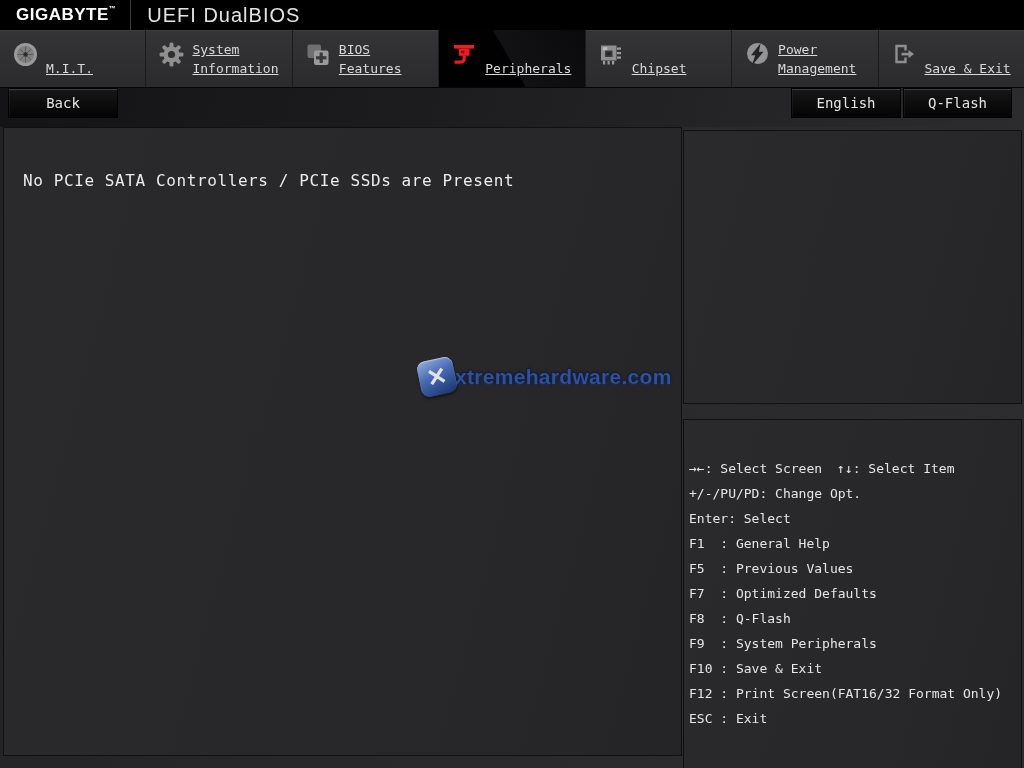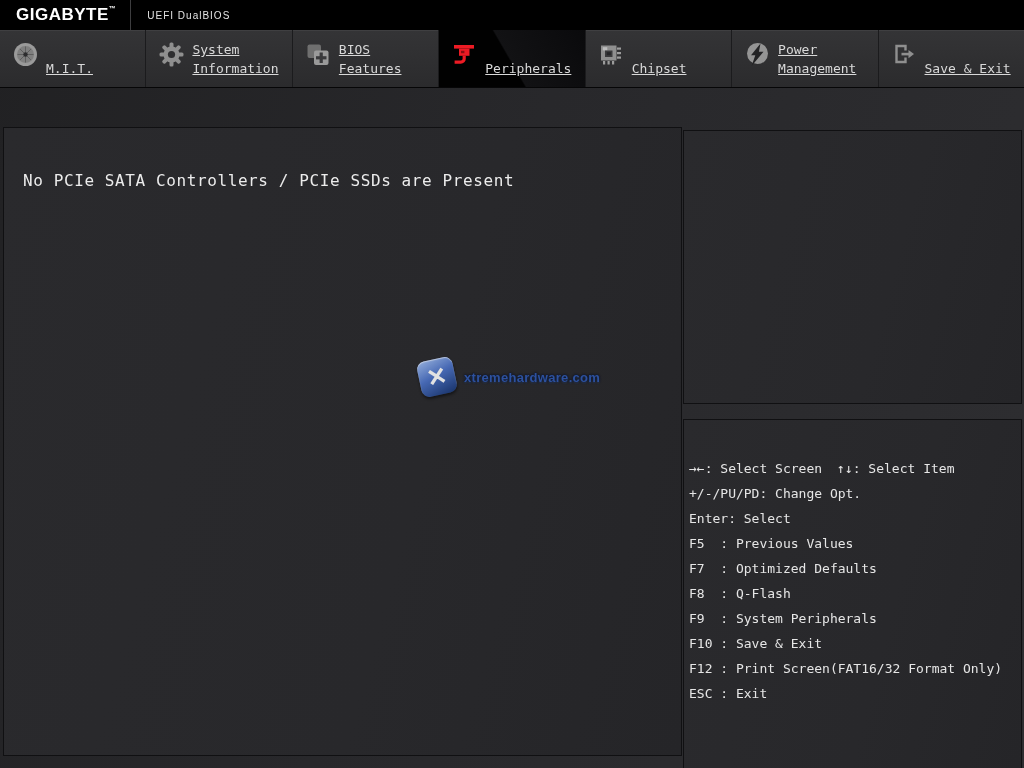--- a/index.html
+++ b/index.html
@@ -16,21 +16,21 @@
     background:#000; display:flex; align-items:center;
   }
   .brand {
     margin-left:16px; color:#fff; font-family:"Liberation Sans", sans-serif;
     font-weight:800; font-size:17px; letter-spacing:.5px;
   }
   .brand sup { font-size:7px; vertical-align:top; }
   .topbar-divider { width:1px; height:30px; background:#3d3d3f; margin-left:14px; }
   .uefi-title {
     margin-left:16px; color:#e3e3e3; font-family:"Liberation Sans", sans-serif;
-    font-size:10px; letter-spacing:1px;
+    font-size:20px; letter-spacing:1px;
   }
 
   
   .tabbar {
     position:absolute; left:0; top:30px; width:1024px; height:58px;
     display:flex; border-bottom:1px solid #060607;
   }
   .tab {
     flex:1 1 0; position:relative;
     background:linear-gradient(#343436,#2b2b2d);
@@ -85,22 +85,22 @@
     opacity:.92;
   }
   .wm-badge {
     width:36px; height:36px; border-radius:8px; transform:rotate(-12deg);
     background:linear-gradient(160deg,#9db9ea 0%,#4a6fc0 45%,#17346f 100%);
     box-shadow:0 2px 3px rgba(0,0,0,.55), inset 0 1px 1px rgba(255,255,255,.55);
     display:flex; align-items:center; justify-content:center;
   }
   .wm-x { color:#f2f2f2; font-family:"Liberation Sans", sans-serif; font-weight:bold; font-size:24px; line-height:1; }
   .wm-text {
-    margin-left:9px; font-family:"Liberation Sans", sans-serif; font-weight:bold;
-    font-size:13px; letter-spacing:.3px; color:#2e55a8;
+    font-family:"Liberation Sans", sans-serif; font-weight:bold;
+    font-size:21px; letter-spacing:.3px; color:#2e55a8;
     text-shadow:0 0 2px #081128, 0 0 3px #081128, 0 1px 2px rgba(90,130,200,.45);
   }
 
   
   .help-content { padding:36px 4px 0 5px; }
   .help-line {
     height:25px; line-height:25px; color:#e6e6e6; font-size:13px; white-space:pre;
   }
   .help-line .right-part { margin-left:15px; }
 
@@ -201,39 +201,45 @@
       <svg class="tab-icon" viewBox="0 0 27 27">
         <path d="M14.5,9.5 V5 H5.5 V21 H14.5 V16.5" stroke="#8f8f8f" stroke-width="2.4" fill="none"></path>
         <rect x="10.5" y="11.8" width="7.5" height="2.6" fill="#8f8f8f"></rect>
         <path d="M17.5,9 L23,13.1 L17.5,17.2 Z" fill="#8f8f8f"></path>
       </svg>
       <span class="tab-label">Save &amp; Exit</span>
     </div>
 
   </div>
 
+  <div class="subheader">
+    <div class="btn btn-back">Back</div>
+    <div class="btn btn-english">English</div>
+    <div class="btn btn-qflash">Q-Flash</div>
+  </div>
 
   <div class="panel main-panel">
     <div class="main-message">No PCIe SATA Controllers / PCIe SSDs are Present</div>
   </div>
 
   <div class="watermark">
     <div class="wm-badge">
       <span class="wm-x">✕</span>
     </div>
     <span class="wm-text">xtremehardware.com</span>
   </div>
 
   <div class="panel right-top"></div>
 
   <div class="panel help-panel">
     <div class="help-content">
       <div class="help-line"><span>→←: Select Screen</span><span class="right-part">↑↓: Select Item</span></div>
       <div class="help-line">+/-/PU/PD: Change Opt.</div>
       <div class="help-line">Enter: Select</div>
+      <div class="help-line">F1  : General Help</div>
       <div class="help-line">F5  : Previous Values</div>
       <div class="help-line">F7  : Optimized Defaults</div>
       <div class="help-line">F8  : Q-Flash</div>
       <div class="help-line">F9  : System Peripherals</div>
       <div class="help-line">F10 : Save &amp; Exit</div>
       <div class="help-line">F12 : Print Screen(FAT16/32 Format Only)</div>
       <div class="help-line">ESC : Exit</div>
     </div>
   </div>
 

